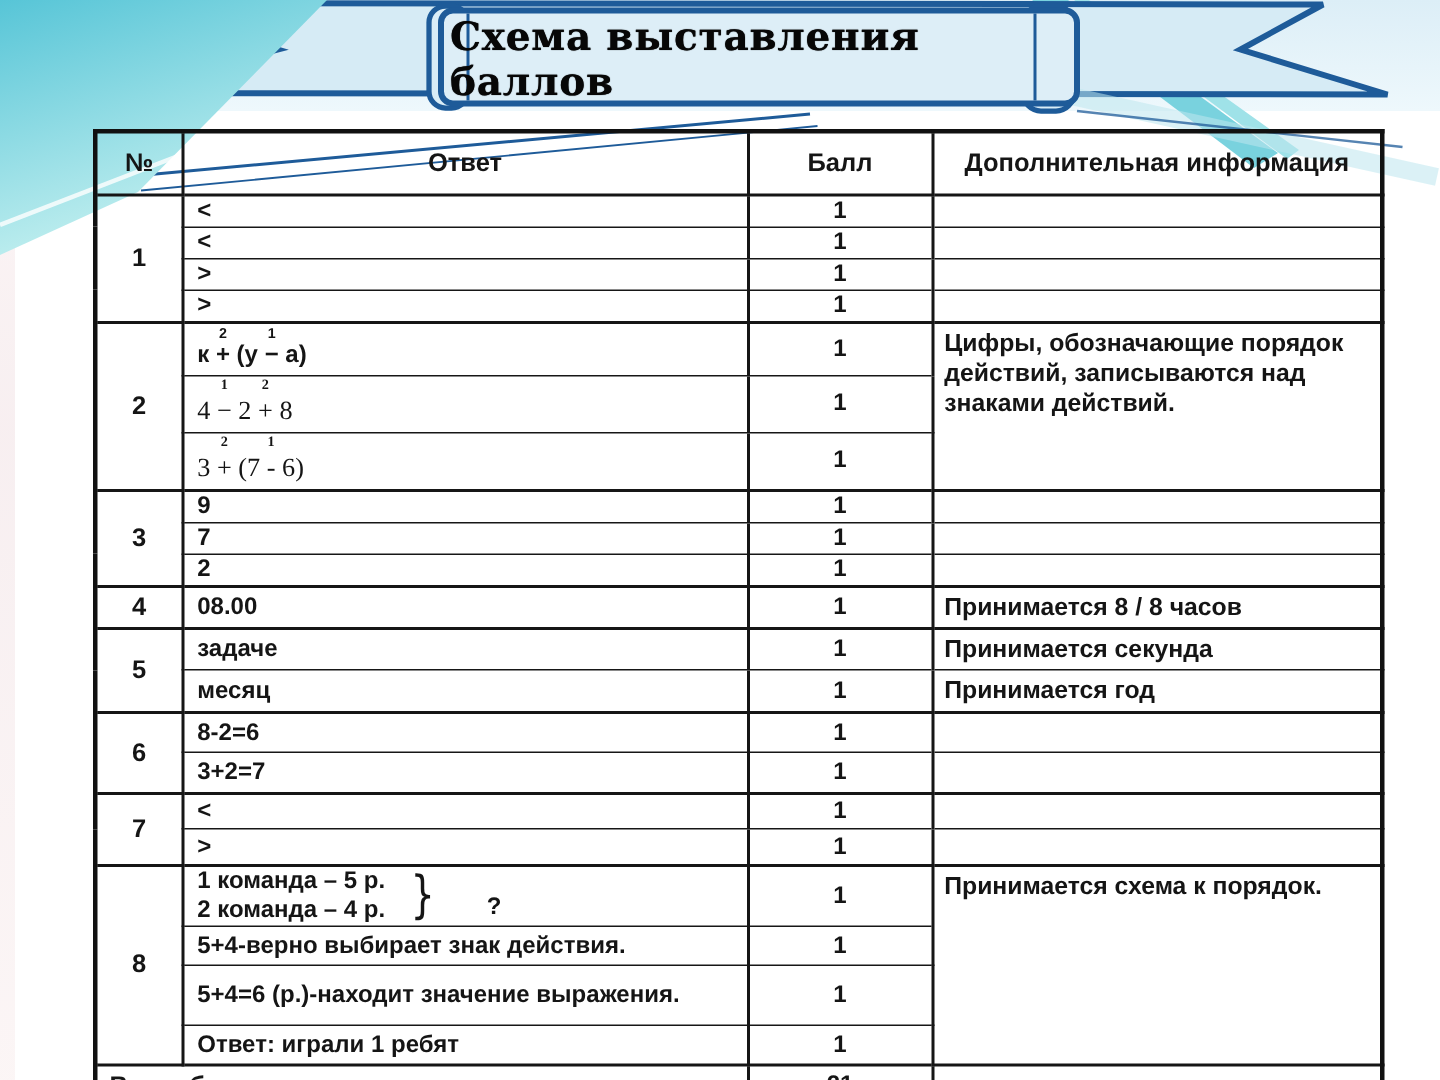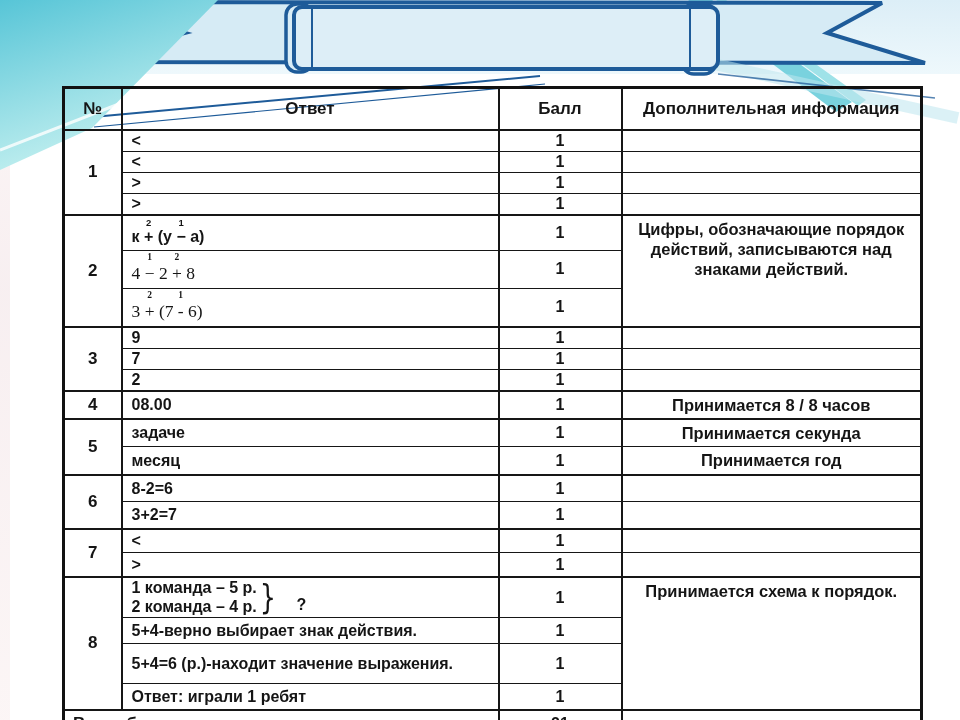--- a/index.html
+++ b/index.html
@@ -27,35 +27,35 @@
     padding:1px 5px;box-sizing:border-box;}
   th{border-bottom-width:2px;height:42px;font-size:17px;font-weight:700;
     text-align:center;vertical-align:middle;line-height:1.15;padding:2px 4px;}
   tr.gend td{border-bottom-width:2px;}
   td.rowspan-cell{border-bottom-width:2px;}
   tr.total td{border-bottom-width:3px;border-top-width:2px;height:28px;}
   .num-cell{text-align:center;font-weight:700;font-size:17px;vertical-align:middle;}
   .answer-cell{text-align:left;font-weight:700;font-size:16px;padding-left:9px;vertical-align:middle;}
   .answer-cell.serif{font-family:"Liberation Serif","DejaVu Serif",serif;font-weight:400;font-size:17.5px;}
   .score-cell{text-align:center;font-weight:700;font-size:16px;vertical-align:middle;}
-  .info-cell{text-align:center;font-weight:700;font-size:16.5px;line-height:1.24;
+  .info-cell{text-align:left;font-weight:700;font-size:16.5px;line-height:1.24;
     vertical-align:top;padding:3px 7px;}
   
   tr.g0 td{height:20px} tr.g1 td{height:32px} tr.g2 td{height:20px}
   tr.g3 td{height:22px} tr.g4 td{height:19px} tr.g5 td{height:27px}
   tr.g6 td{height:24px}
   tr.g7.r0 td{height:39px} tr.g7.r1 td{height:26px}
   tr.g7.r2 td{height:40px} tr.g7.r3 td{height:26px}
   
   .op{position:relative;display:inline-block;white-space:pre;}
   .ord{position:absolute;top:-10px;left:50%;transform:translateX(-50%);
     font-size:9.5px;font-weight:700;line-height:1;}
   tr.g1 .answer-cell{vertical-align:bottom;padding-bottom:4px;padding-top:12px;}
   
-  .brace-row{display:flex;align-items:center;gap:2px;}
+  .brace-row{display:flex;align-items:center;gap:16px;}
   .lines{display:flex;flex-direction:column;line-height:1.17;}
   .brace{font-size:34px;font-weight:400;transform:scaleX(.75);line-height:.9;
     font-family:"DejaVu Sans",sans-serif;margin-left:-2px;}
   .qmark{margin-left:16px;align-self:flex-end;padding-bottom:2px;}
   .total-label{font-weight:700;font-size:17px;text-align:left;padding-left:8px;vertical-align:middle;}
 </style>
 </head>
 <body>
 
 <div id="slide">
@@ -87,20 +87,21 @@
     <polygon points="0,0 218,0 92,128 0,170" fill="url(#gWedge)"></polygon>
     <line x1="0" y1="150" x2="160" y2="88" stroke="#ffffff" stroke-width="3" opacity="0.8"></line>
 
     <rect x="286" y="4" width="26" height="68" rx="11" fill="#d9edf7" stroke="#1e5b99" stroke-width="3.5"></rect>
     <rect x="682" y="4" width="34" height="70" rx="12" fill="#d9edf7" stroke="#1e5b99" stroke-width="3.5"></rect>
     <rect x="294" y="7" width="424" height="62" rx="8" fill="#ddeef7" stroke="#1e5b99" stroke-width="4"></rect>
     <line x1="312" y1="9" x2="312" y2="67" stroke="#1e5b99" stroke-width="2"></line>
     <line x1="690" y1="9" x2="690" y2="67" stroke="#1e5b99" stroke-width="2"></line>
   </svg>
 
+  <div id="title-box">Схема выставления баллов</div>
 
   <div id="tbl-wrap">
     <table class="score">
       <colgroup>
         <col class="c-num">
           <col class="c-ans">
           <col class="c-score">
           <col class="c-info">
       </colgroup>
       <thead>

